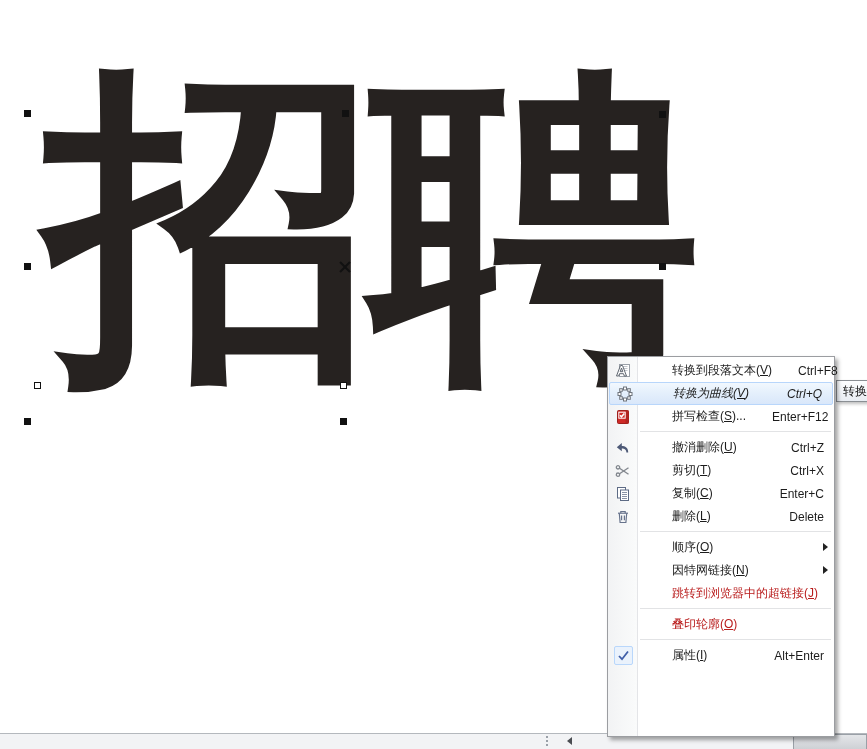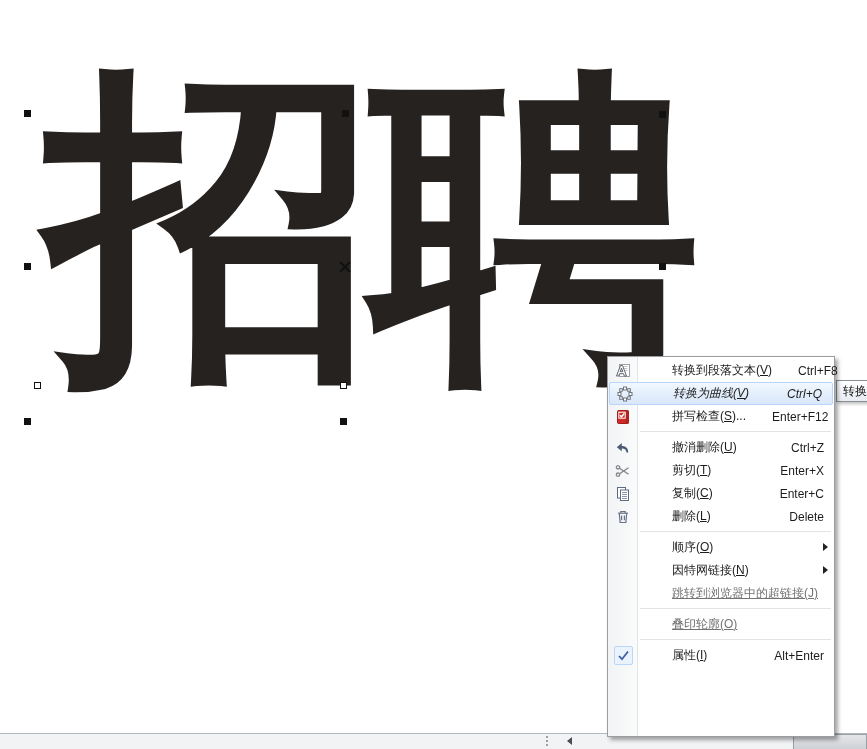--- a/index.html
+++ b/index.html
@@ -39,21 +39,21 @@
   .menu-items{position:relative;padding-top:2px;z-index:1;}
   .menu-item{
     height:23px;display:flex;align-items:center;position:relative;
     box-sizing:border-box;padding-right:8px;font-size:12px;color:#1c1c1c;gap:26px;
   }
   .menu-item.highlighted{
     margin:0 1px;border:1px solid #b8d6fb;border-radius:2px;
     background:linear-gradient(180deg,#f2f8fe 0%,#e5f0fc 45%,#d9e7fa 100%);
     font-style:italic;
   }
-  .menu-item.disabled{color:#737373;text-decoration:underline;}
+  .menu-item.disabled{color:#b91c1c;}
   .mi-icon{width:30px;flex:0 0 30px;display:flex;align-items:center;justify-content:center;}
   .menu-item.highlighted .mi-icon{width:29px;flex-basis:29px;}
   .mi-label{margin-left:8px;white-space:nowrap;}
   .mi-shortcut{margin-left:auto;padding-right:2px;white-space:nowrap;}
   .mi-arrow{
     position:absolute;right:6px;top:7px;width:0;height:0;
     border:4px solid transparent;border-left:5px solid #222;border-right:none;
   }
   .menu-sep{height:0;border-top:1px solid #e2e3e5;margin:3px 3px 4px 32px;}
   .check-box{
@@ -157,21 +157,21 @@
           <svg width="16" height="16" viewBox="0 0 16 16">
             <g stroke="#82878e" stroke-width="1.3" fill="none">
               <circle cx="3" cy="4.3" r="1.7"></circle>
               <circle cx="3" cy="11.7" r="1.7"></circle>
               <path d="M4.5 5.3 L13.5 11.2"></path>
               <path d="M4.5 10.7 L13.5 4.8"></path>
             </g>
           </svg>
         </span>
         <span class="mi-label">剪切(<u>T</u>)</span>
-        <span class="mi-shortcut">Enter+X</span>
+        <span class="mi-shortcut">Ctrl+X</span>
       </div>
       <div class="menu-item">
         <span class="mi-icon">
           <svg width="16" height="16" viewBox="0 0 16 16">
             <g fill="#fff" stroke="#5d6b85">
               <rect x="2.5" y="1.5" width="8" height="10.5"></rect>
               <rect x="5.5" y="4" width="8" height="10.5"></rect>
             </g>
             <path d="M7 6.5h5M7 8.5h5M7 10.5h5M7 12.5h5" stroke="#8a93a6" fill="none"></path>
           </svg>

